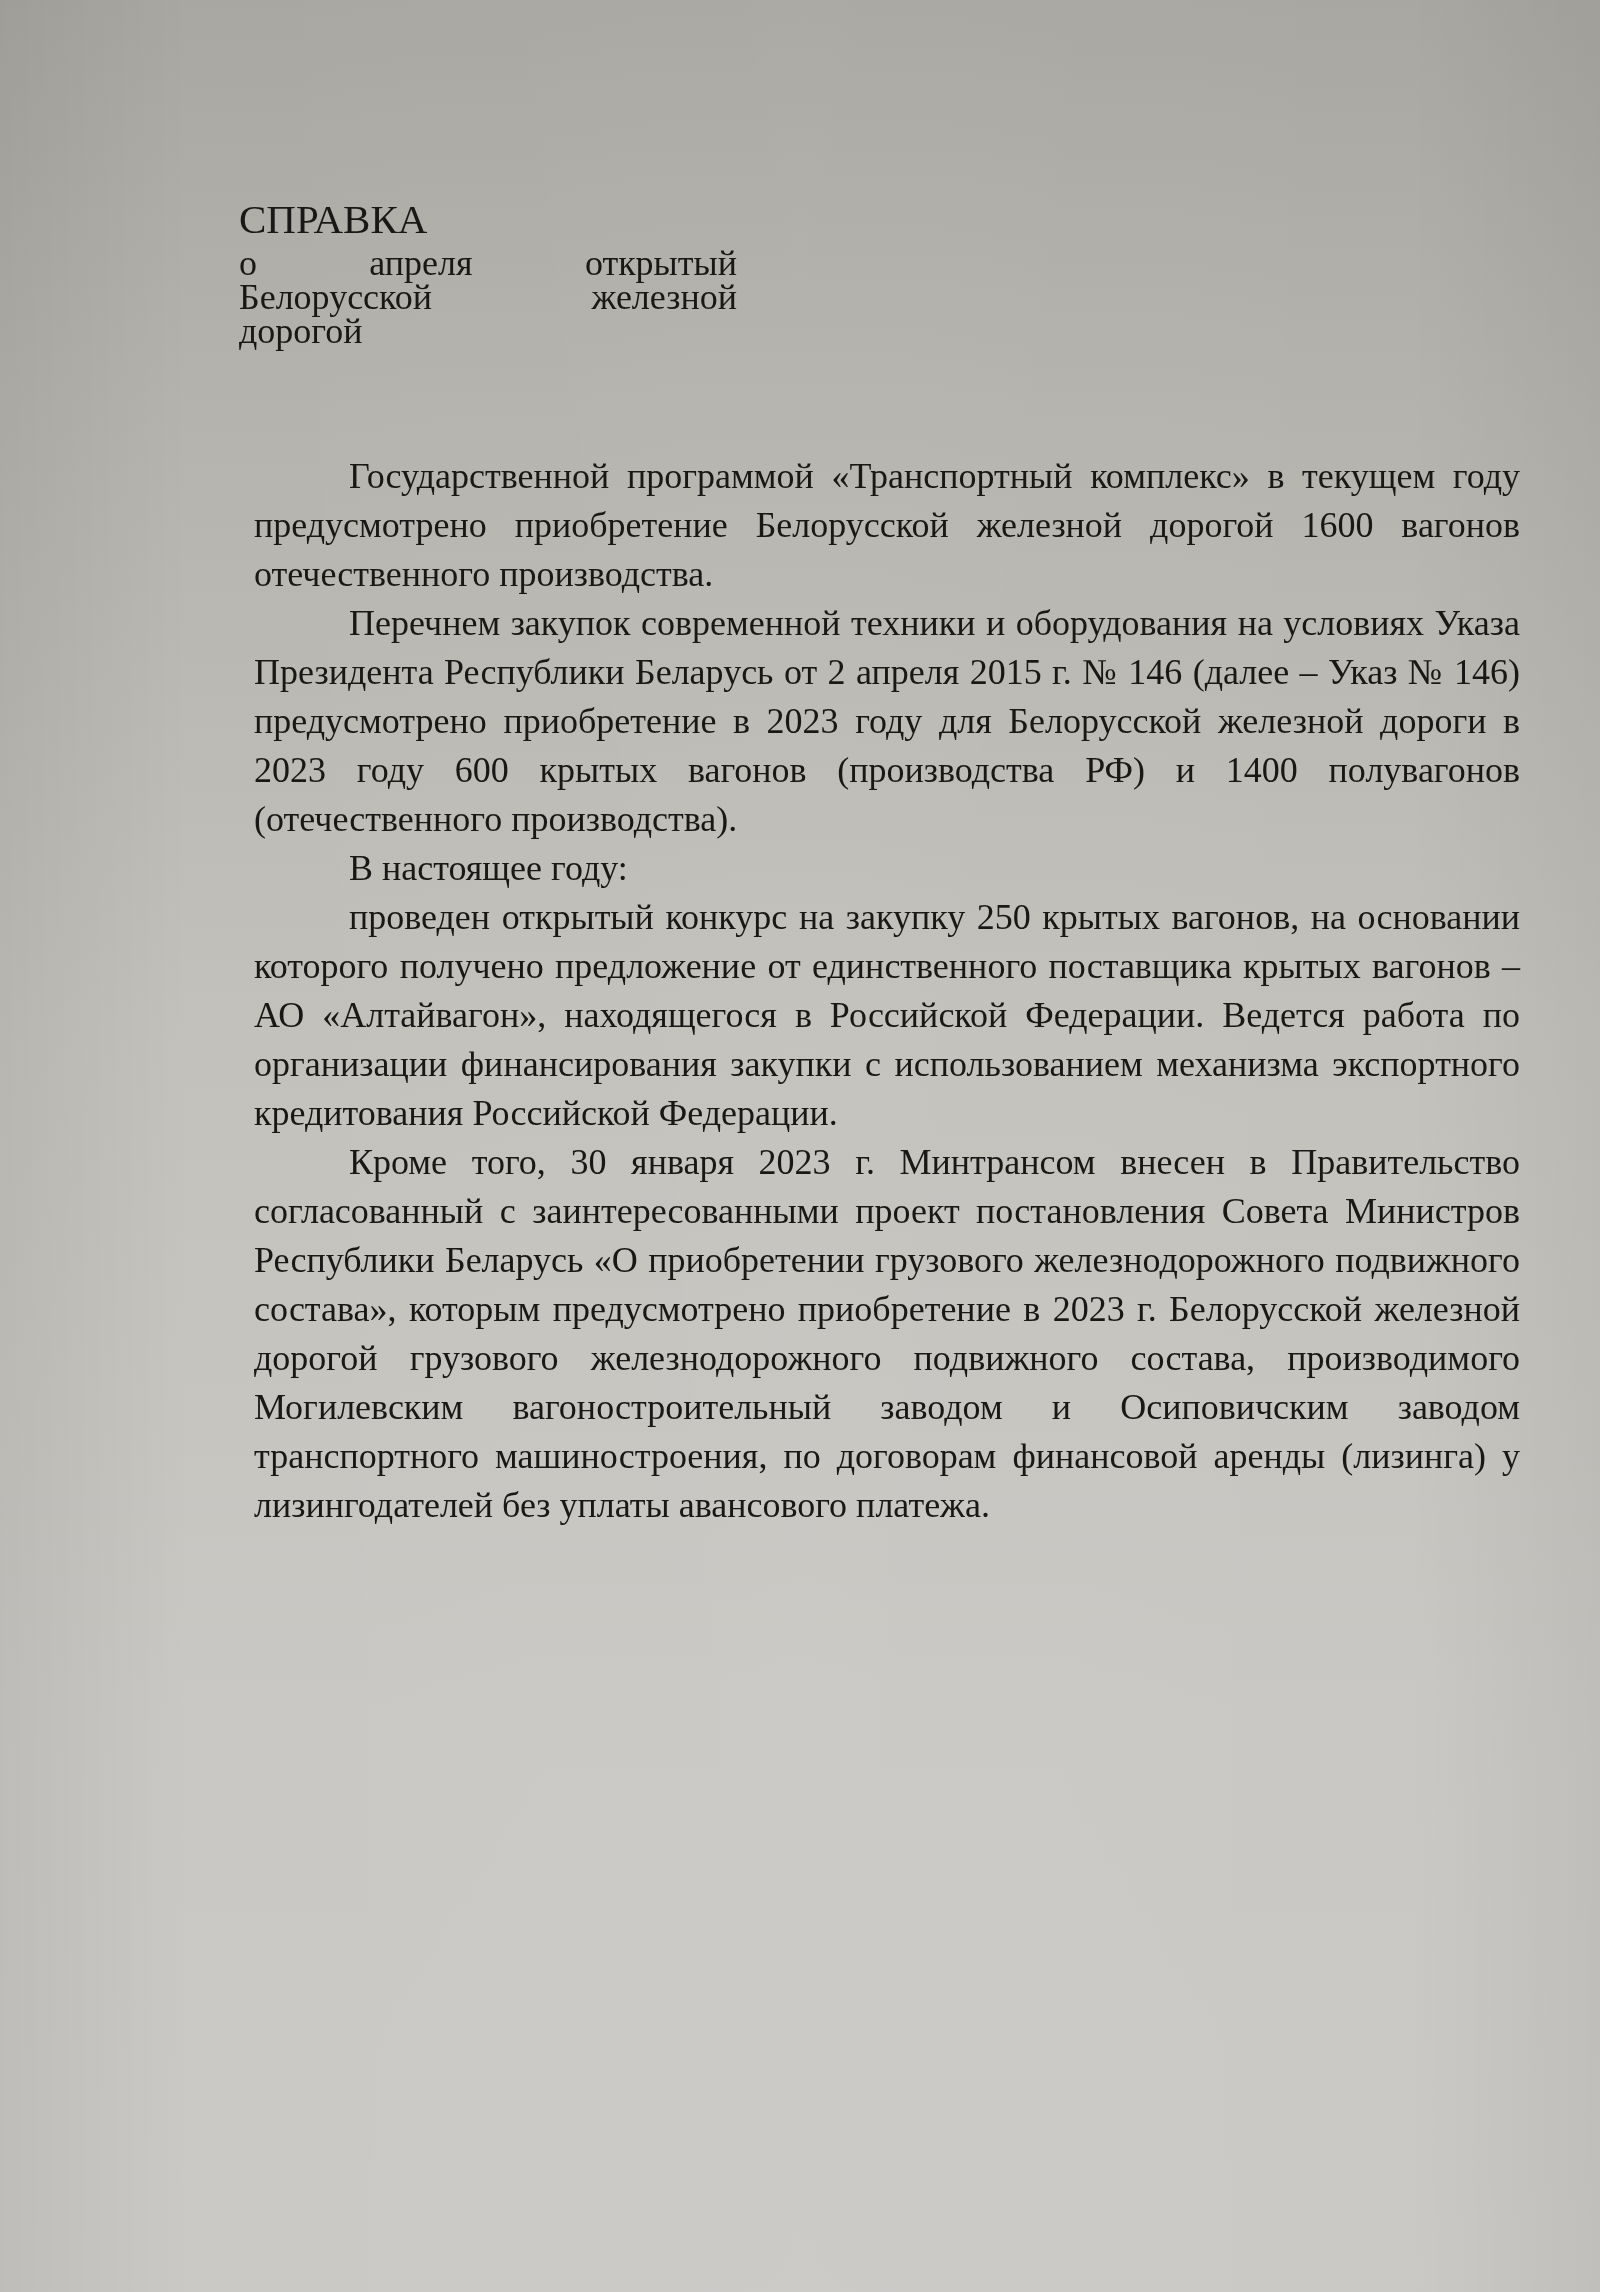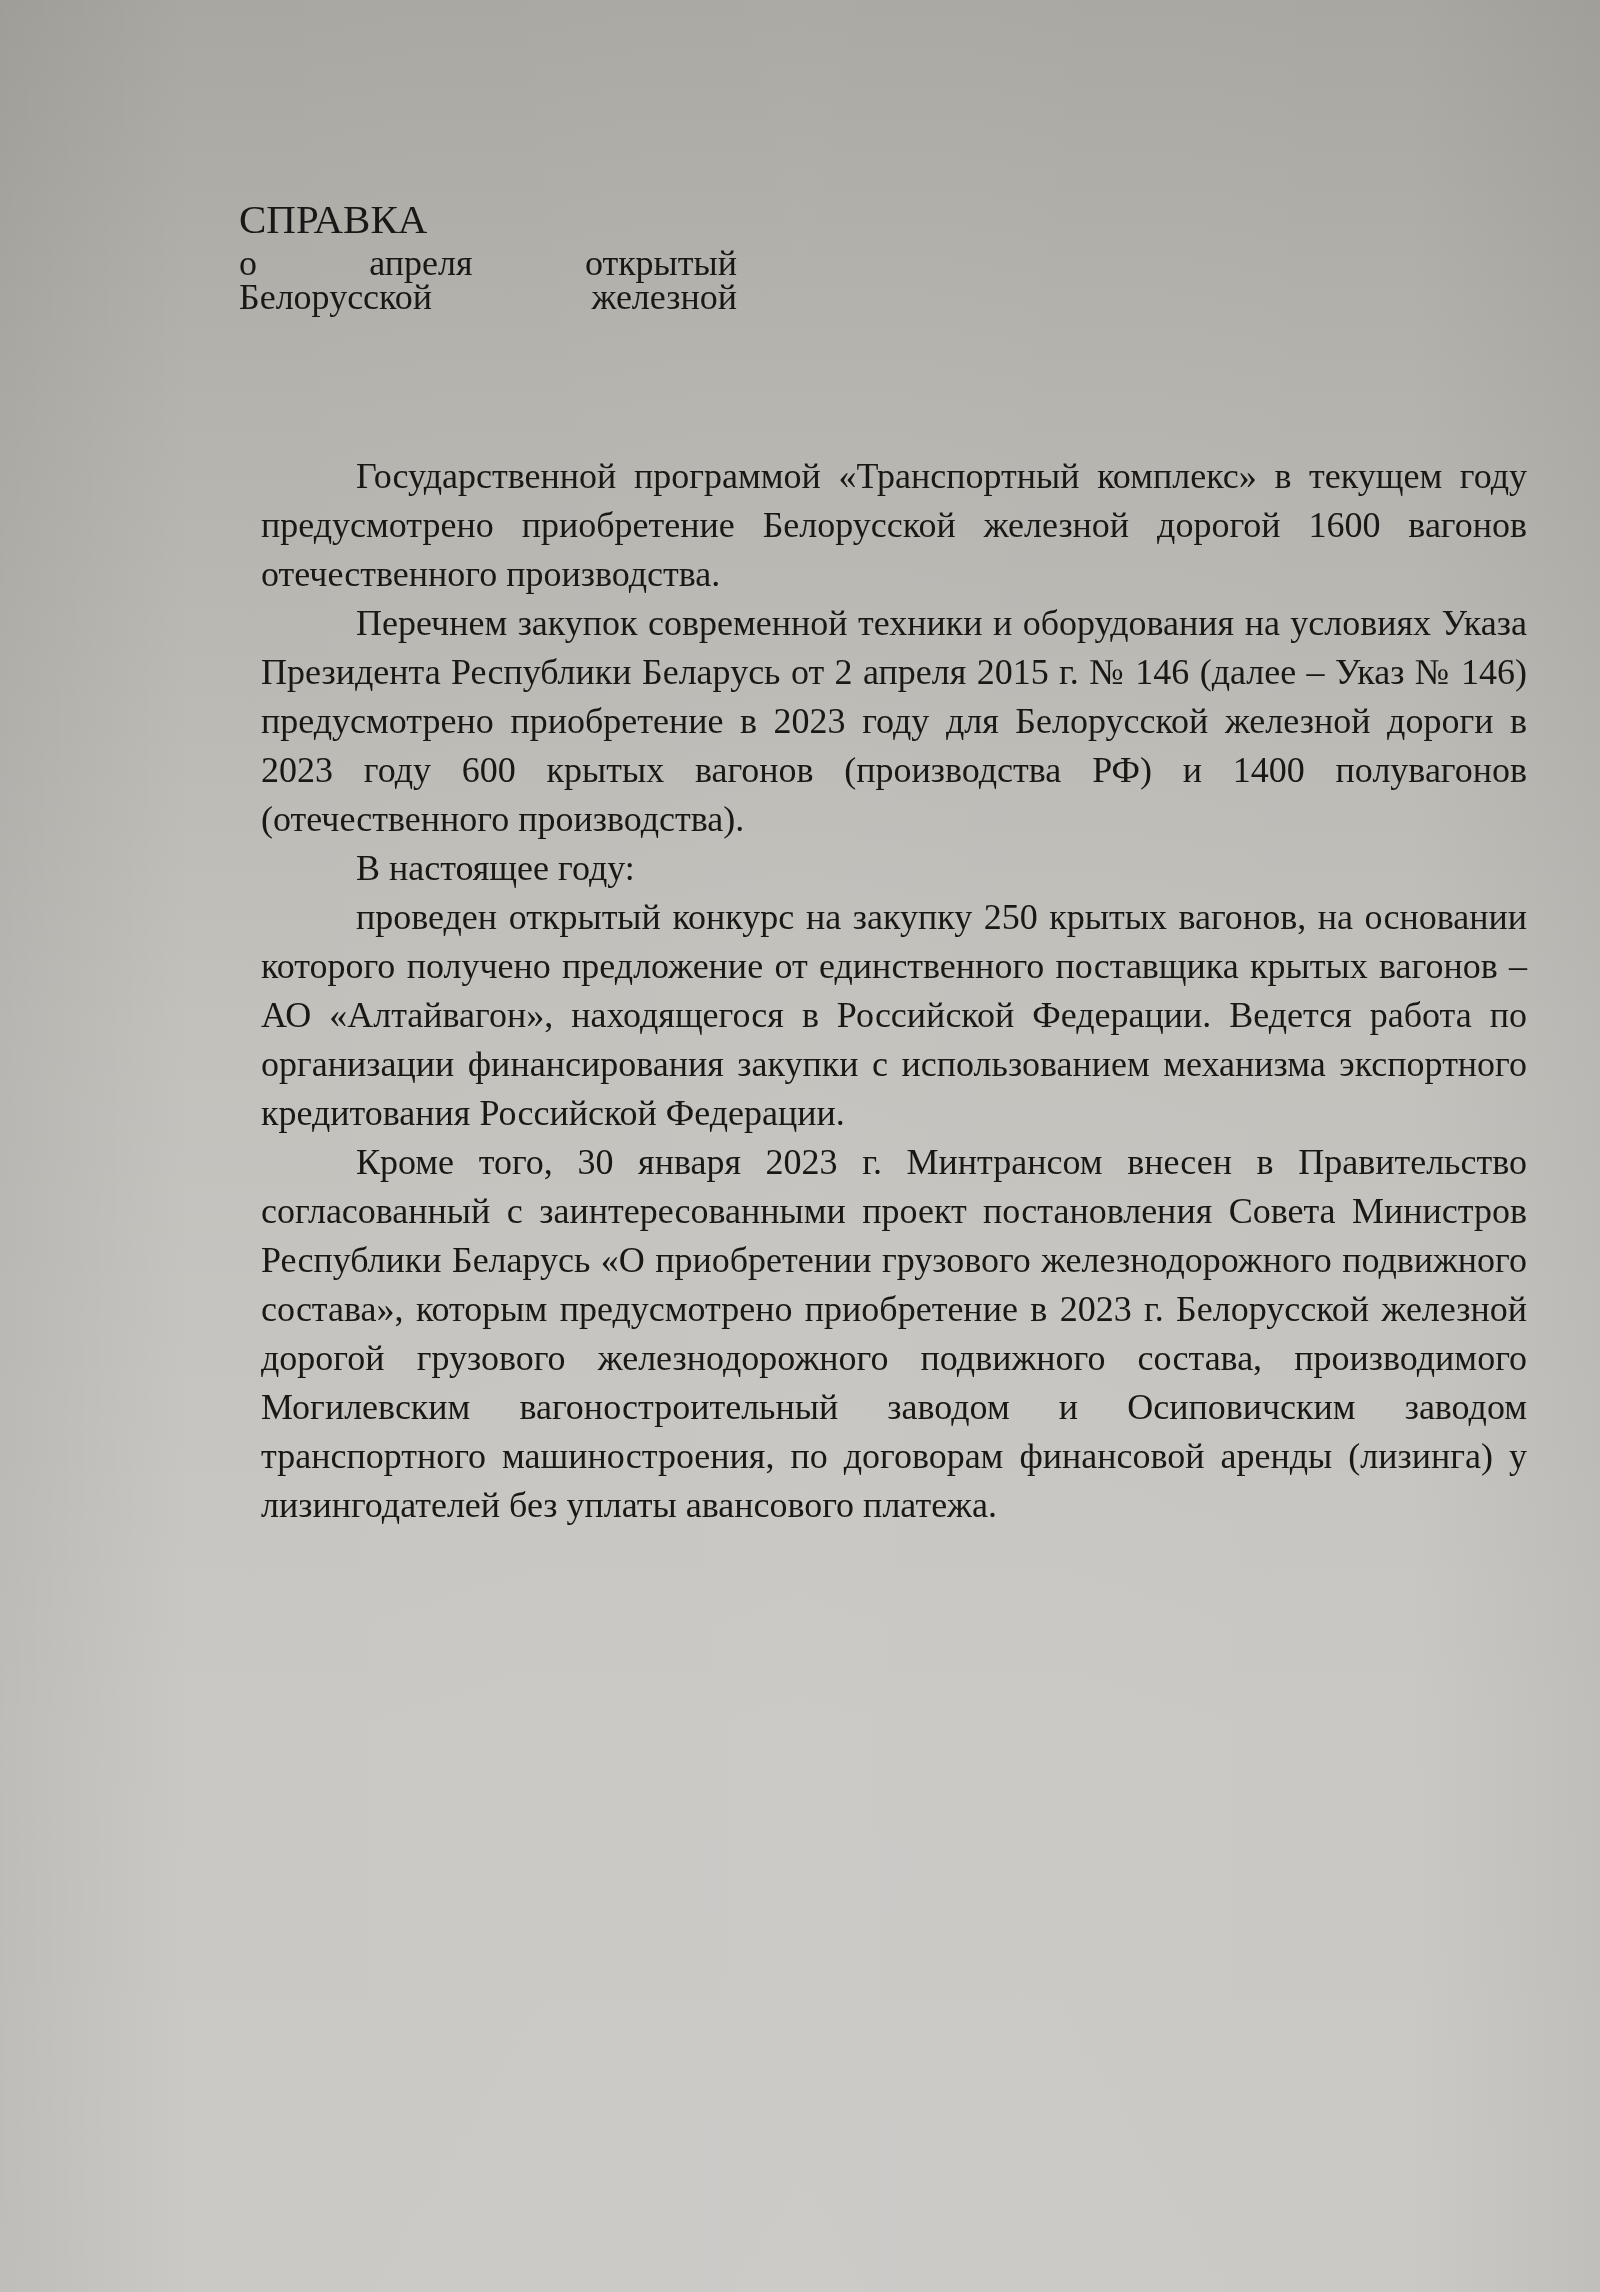--- a/index.html
+++ b/index.html
@@ -49,21 +49,21 @@
       text-align-last: left;
       width: 498px;
     }
     .subject-line {
       display: flex;
       justify-content: space-between;
       height: 34px;
     }
     .body-block {
       position: absolute;
-      left: 261px;
+      left: 254px;
       top: 452px;
       width: 1266px;
       font-size: 36px;
       line-height: 49px;
       text-align: justify;
     }
     .para {
       margin: 0;
       text-indent: 95px;
       text-align: justify;
@@ -81,20 +81,23 @@
     <div class="doc-subject">
       <div class="subject-line">
         <span>о</span>
         <span>апреля</span>
         <span>открытый</span>
       </div>
       <div class="subject-line">
         <span>Белорусской</span>
         <span>железной</span>
       </div>
+      <div class="subject-line">
+        <span>дорогой</span>
+      </div>
     </div>
   </div>
 
   <div class="body-block">
     <p class="para">Государственной программой «Транспортный комплекс» в текущем году предусмотрено приобретение Белорусской железной дорогой 1600 вагонов отечественного производства.</p>
     <p class="para">Перечнем закупок современной техники и оборудования на условиях Указа Президента Республики Беларусь от 2 апреля 2015 г. № 146 (далее – Указ № 146) предусмотрено приобретение в 2023 году для Белорусской железной дороги в 2023 году 600 крытых вагонов (производства РФ) и 1400 полувагонов (отечественного производства).</p>
     <p class="para">В настоящее году:</p>
     <p class="para">проведен открытый конкурс на закупку 250 крытых вагонов, на основании которого получено предложение от единственного поставщика крытых вагонов – АО «Алтайвагон», находящегося в Российской Федерации. Ведется работа по организации финансирования закупки с использованием механизма экспортного кредитования Российской Федерации.</p>
     <p class="para">Кроме того, 30 января 2023 г. Минтрансом внесен в Правительство согласованный с заинтересованными проект постановления Совета Министров Республики Беларусь «О приобретении грузового железнодорожного подвижного состава», которым предусмотрено приобретение в 2023 г. Белорусской железной дорогой грузового железнодорожного подвижного состава, производимого Могилевским вагоностроительный заводом и Осиповичским заводом транспортного машиностроения, по договорам финансовой аренды (лизинга) у лизингодателей без уплаты авансового платежа.</p>
   </div>

